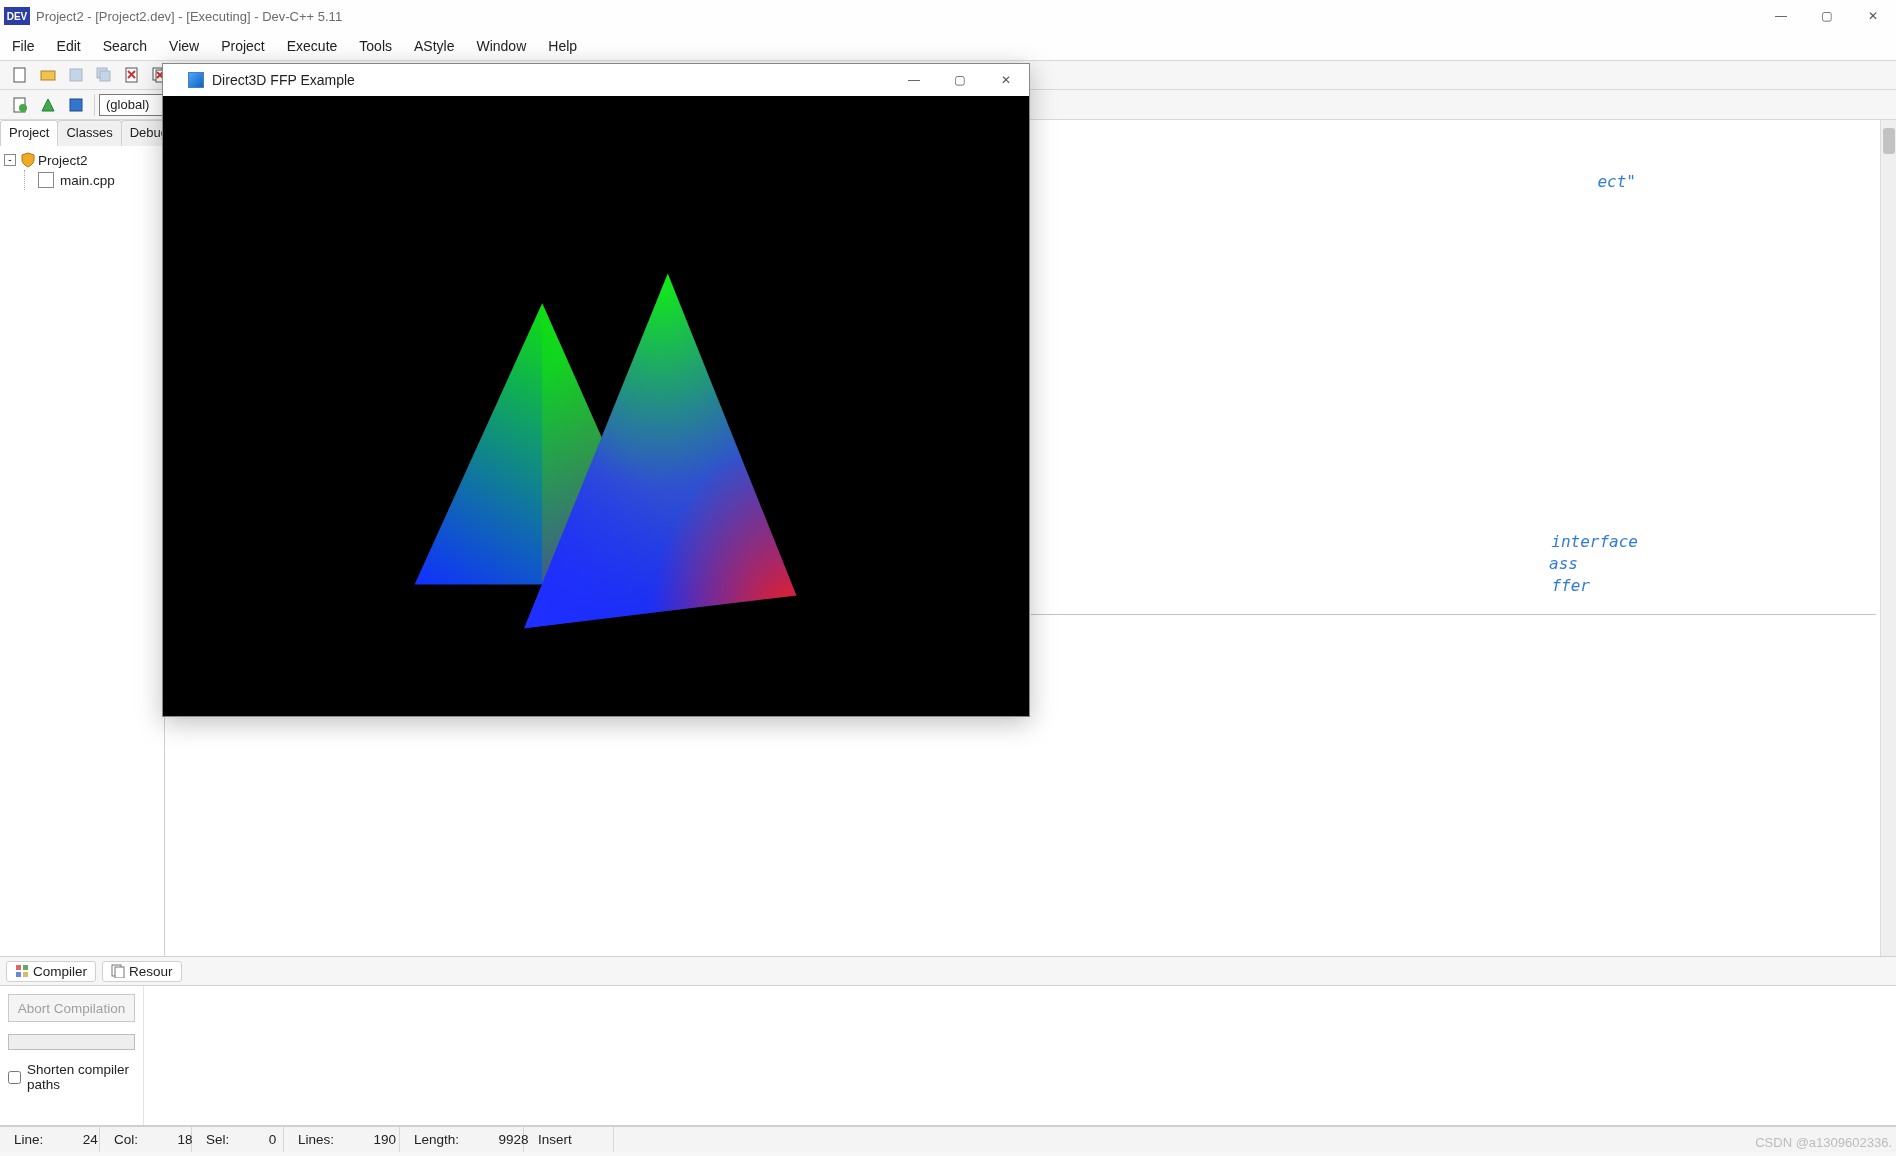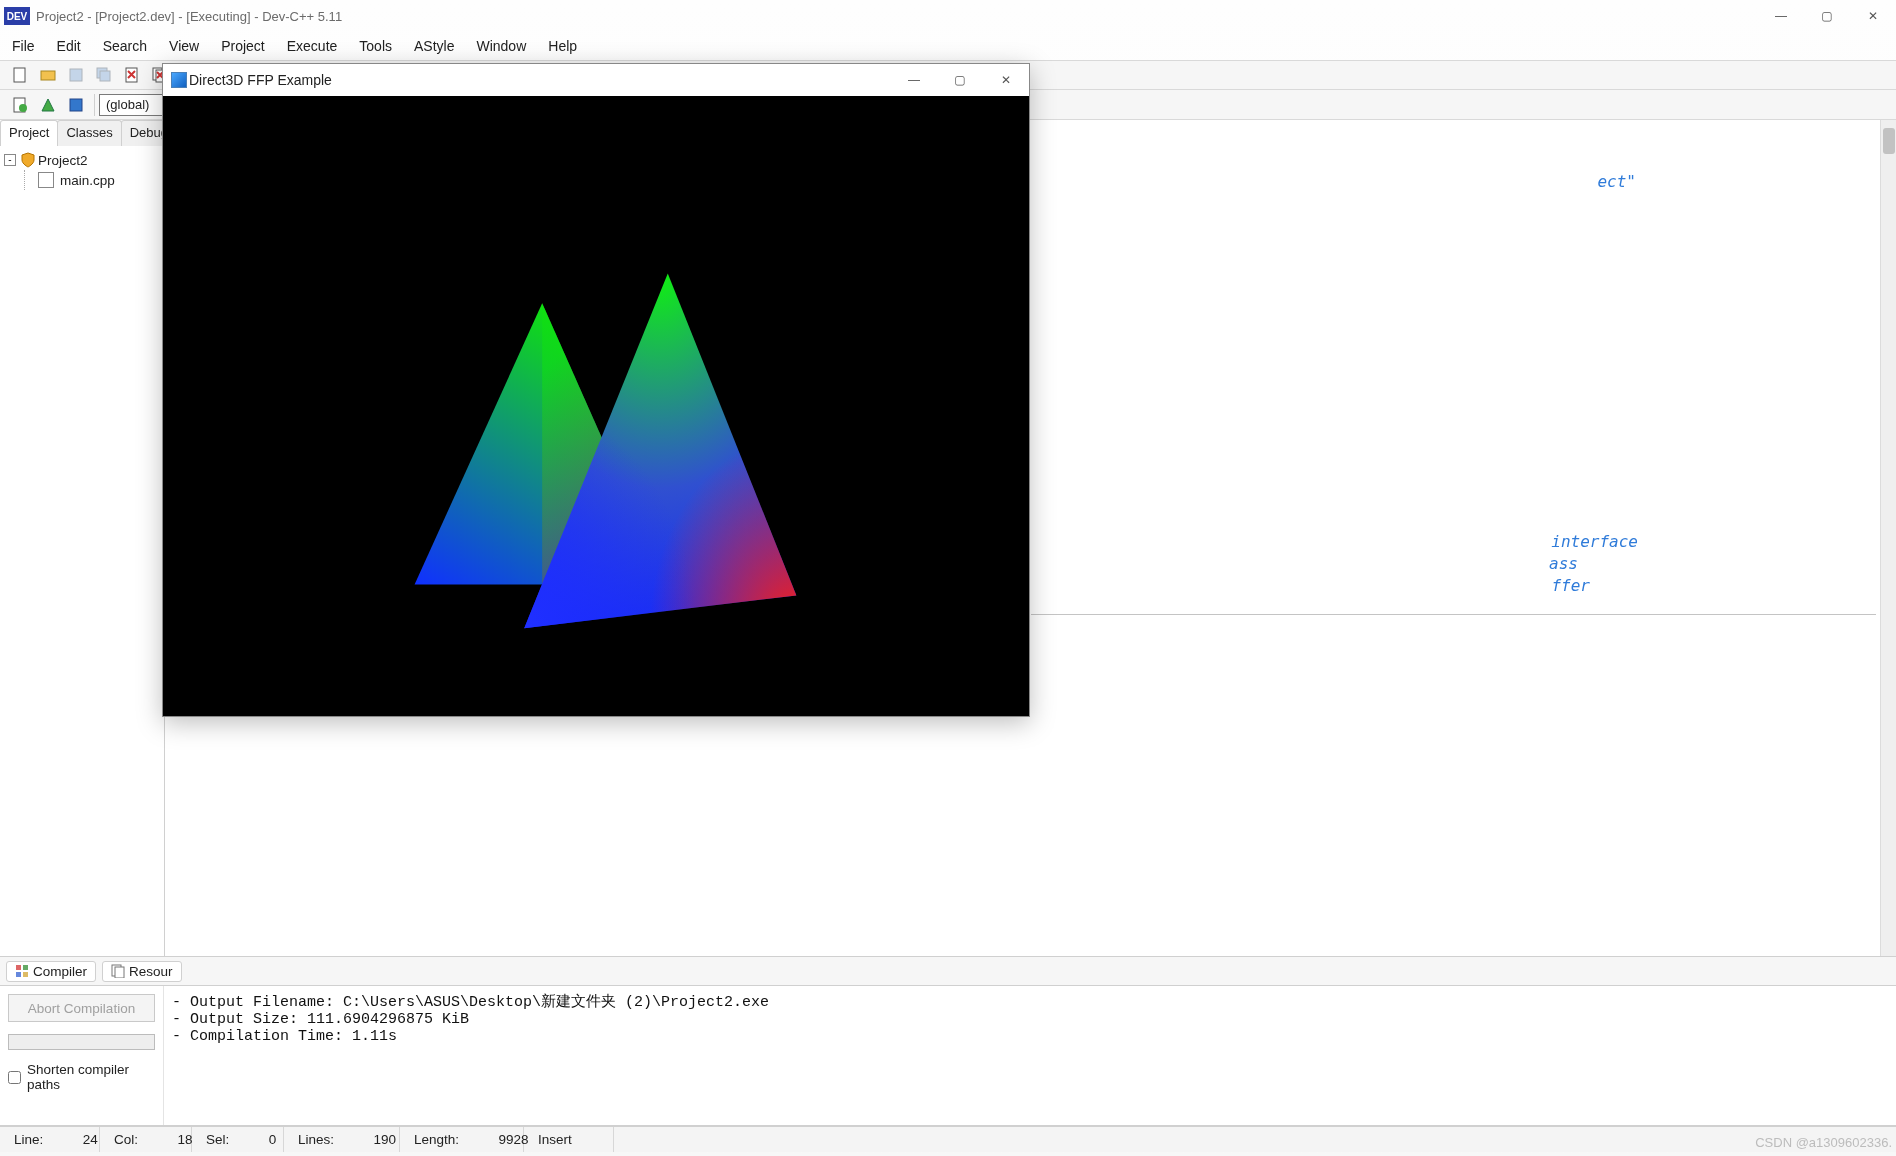--- a/index.html
+++ b/index.html
@@ -36,34 +36,34 @@
   .file-icon{ width:16px; height:16px; border:1px solid #888; background:#fff;}
 
   .editor{ flex:1; position:relative; background:#fff; overflow:hidden;}
   .code-fragment{ position:absolute; right:260px; font-family:Consolas,monospace; font-size:16px; font-style:italic; color:#2f7bd9;}
 
   .bottom-tabs{ height:30px; display:flex; align-items:center; gap:6px; padding:13px 6px; border-top:1px solid #d0d0d0; border-bottom:1px solid #d0d0d0; background:#f6f6f6;}
   .btab{ display:flex; align-items:center; gap:4px; padding:2px 8px; font-size:13.5px; border:1px solid #d0d0d0; background:#fff; border-radius:3px;}
   .btab .ic{ width:14px; height:14px;}
 
   .compiler-area{ height:140px; display:flex; border-bottom:1px solid #d0d0d0; background:#fff;}
-  .compiler-side{ width:164px; padding:8px; display:flex; flex-direction:column; gap:12px; border-right:1px solid #e4e4e4;}
+  .compiler-side{ width:144px; padding:8px; display:flex; flex-direction:column; gap:12px; border-right:1px solid #e4e4e4;}
   .abort-btn{ height:28px; border:1px solid #c9c9c9; background:#f4f4f4; color:#a0a0a0; font-size:13.5px; display:flex; align-items:center; justify-content:center;}
   .progress{ height:16px; border:1px solid #bcbcbc; background:#eee;}
   .chk{ display:flex; align-items:center; gap:6px; font-size:13.5px;}
   .compiler-out{ flex:1; padding:6px 8px; font-family:Consolas,"Courier New",monospace; font-size:15px; white-space:pre; color:#111; overflow:hidden;}
 
   .statusbar{ height:26px; display:flex; align-items:center; font-size:13.5px; background:#f4f4f4; border-top:1px solid #d0d0d0;}
   .scell{ padding:0 14px; border-right:1px solid #d7d7d7; height:100%; display:flex; align-items:center; gap:16px;}
   .watermark{ position:absolute; right:4px; bottom:6px; color:#bcbcbc; font-size:13px;margin-left:20px;}
 
   
   .d3d-window{ position:absolute; left:162px; top:63px; width:868px; height:654px; background:#fff; border:1px solid #888; box-shadow:0 6px 24px rgba(0,0,0,0.25); z-index:50;}
   .d3d-title{ height:32px; display:flex; align-items:center; justify-content:space-between; background:#fff;}
-  .d3d-title .tleft{ display:flex; align-items:center; gap:2px; padding-left:8px;}
+  .d3d-title .tleft{ display:flex; align-items:center; gap:8px; padding-left:8px;margin-left:17px;}
   .d3d-icon{ width:16px; height:16px; background:linear-gradient(135deg,#4aa8ff,#1261c0); border:1px solid #4a80b8;}
   .d3d-title .title-text{ color:#222; font-size:14px;}
   .d3d-canvas{ width:100%; height:calc(100% - 32px); background:#000; position:relative;}
   .d3d-canvas svg{ width:100%; height:100%;}
   .editor-scroll{ position:absolute; right:0; top:0; width:16px; height:100%; background:#efefef; border-left:1px solid #dcdcdc;}
   .editor-thumb{ position:absolute; left:2px; width:12px; top:8px; height:26px; background:#c2c2c2; border-radius:3px;}
 </style>
 </head>
 <body>
 
@@ -216,23 +216,20 @@
 
 <div class="compiler-area">
   <div class="compiler-side">
     <div class="abort-btn">Abort Compilation</div>
     <div class="progress"></div>
     <label class="chk">
       <input type="checkbox" style="">
       <span>Shorten compiler paths</span>
     </label>
   </div>
-  <div class="compiler-out">- Output Filename: C:\Users\ASUS\Desktop\新建文件夹 (2)\Project2.exe
-- Output Size: 111.6904296875 KiB
-- Compilation Time: 1.11s</div>
 </div>
 
 <div class="statusbar">
   <div class="scell" style="width:100px;"><span>Line:</span>&nbsp;&nbsp;<span>24</span></div>
   <div class="scell" style="width:92px;"><span>Col:</span>&nbsp;&nbsp;<span>18</span></div>
   <div class="scell" style="width:92px;"><span>Sel:</span>&nbsp;&nbsp;<span>0</span></div>
   <div class="scell" style="width:116px;"><span>Lines:</span>&nbsp;&nbsp;<span>190</span></div>
   <div class="scell" style="width:124px;"><span>Length:</span>&nbsp;&nbsp;<span>9928</span></div>
   <div class="scell" style="width:90px;">Insert</div>
 </div>

